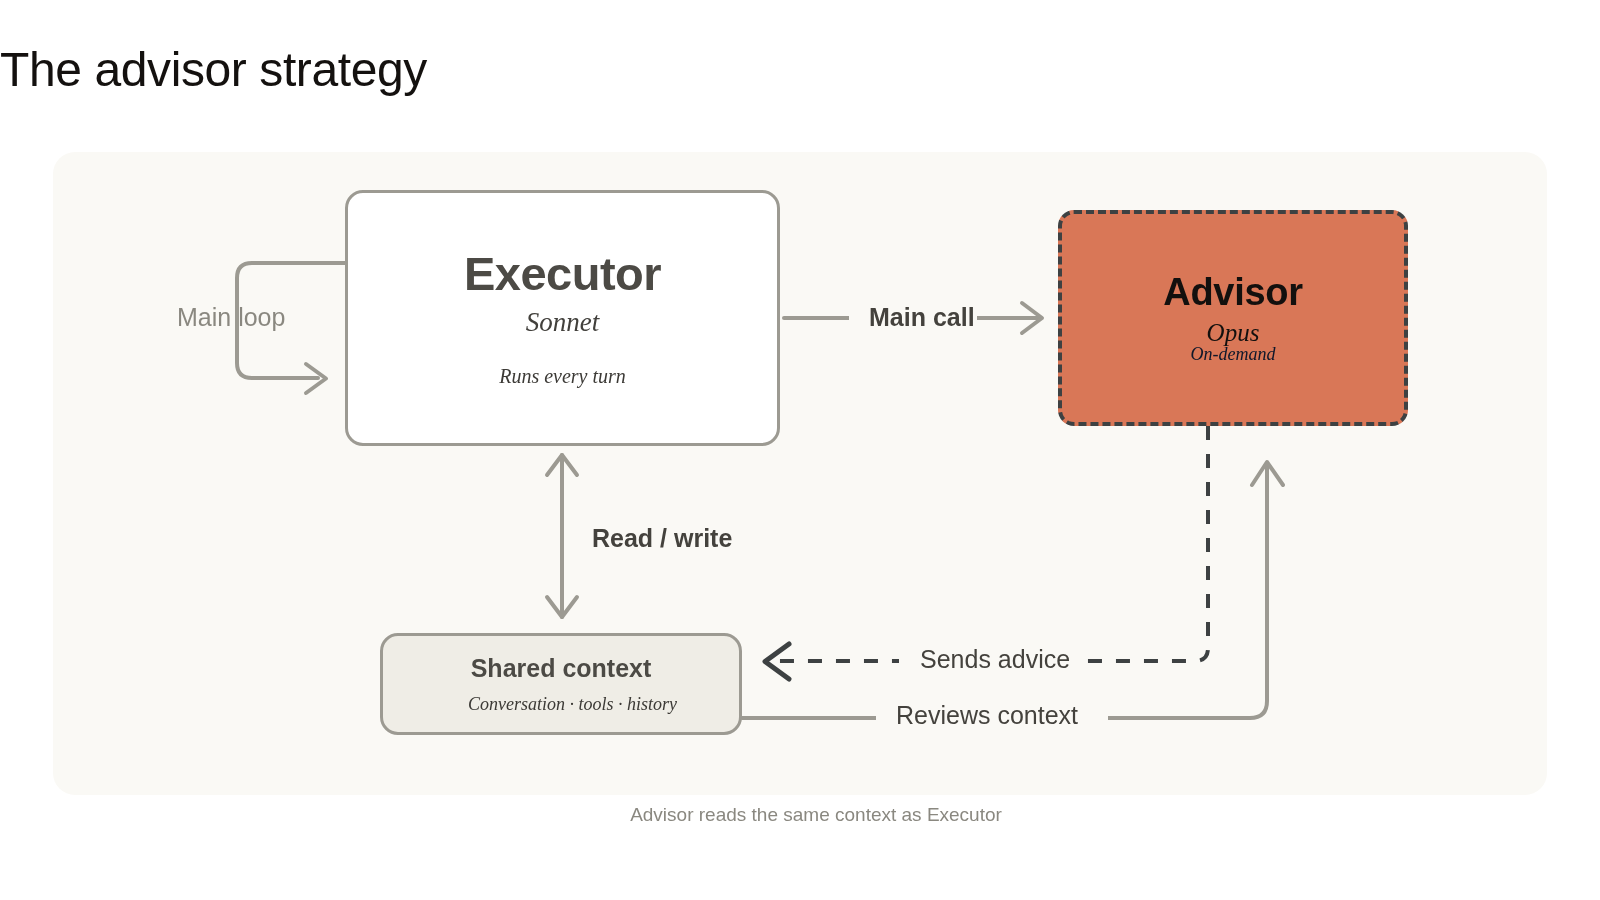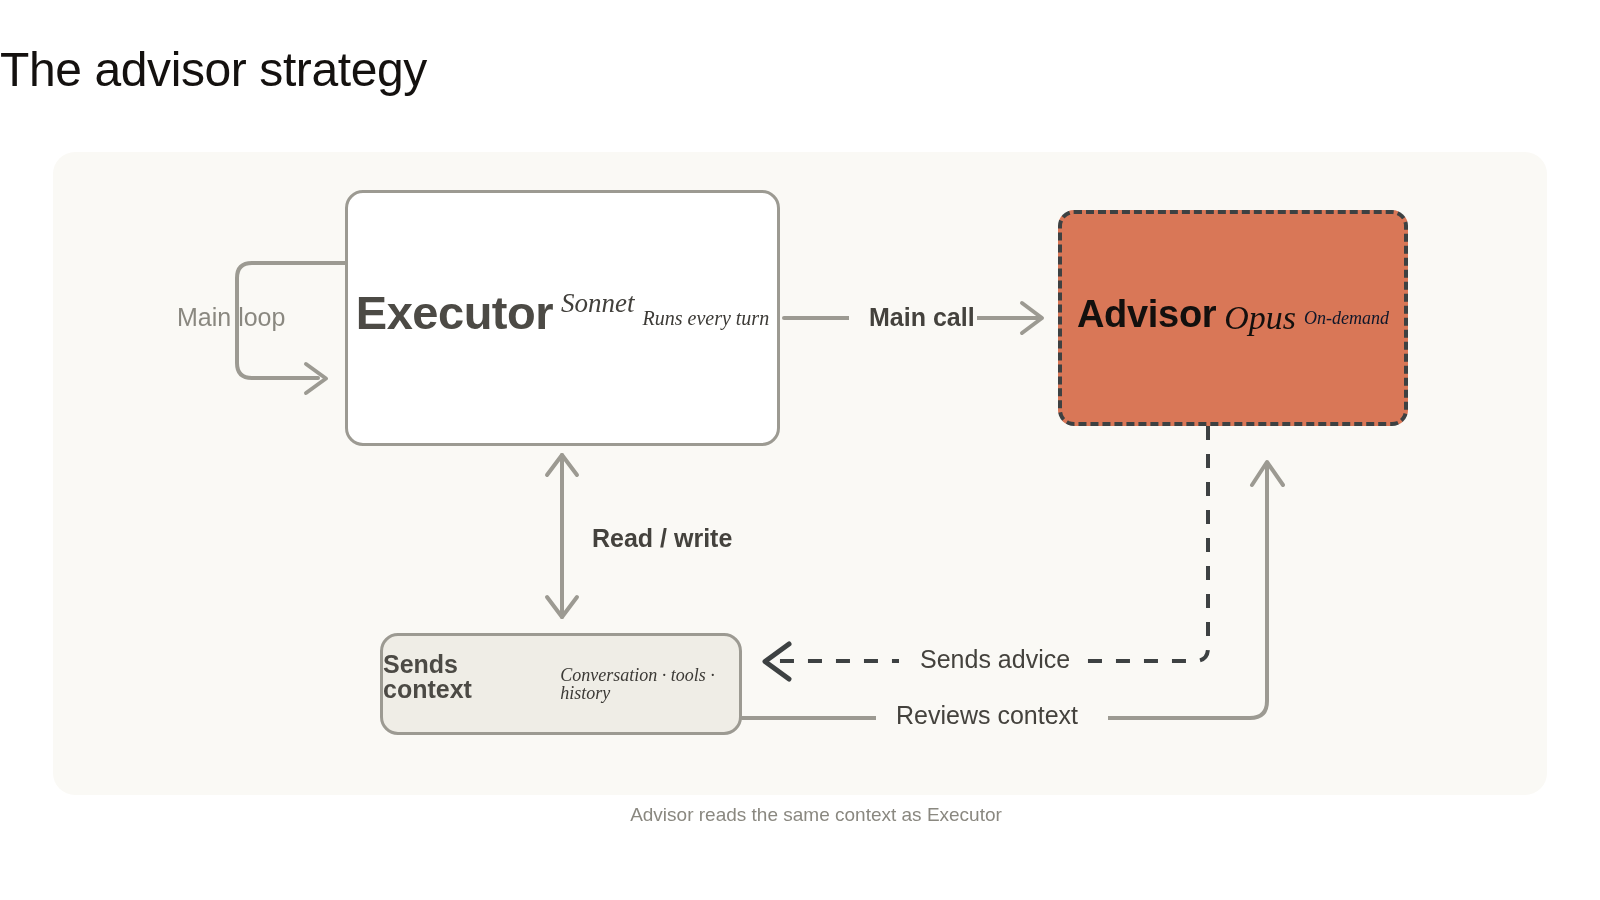--- a/index.html
+++ b/index.html
@@ -54,24 +54,23 @@
     width: 1600px;
     height: 900px;
     pointer-events: none;
   }
 
   
   .node {
     position: absolute;
     box-sizing: border-box;
     display: flex;
-    flex-direction: row;
+    flex-direction: column;
     align-items: center;
     justify-content: center;
-    gap: 8px;
   }
 
   .executor {
     left: 345px;
     top: 190px;
     width: 435px;
     height: 256px;
     background: #ffffff;
     border: 3px solid #9c9a92;
     border-radius: 18px;
@@ -113,21 +112,21 @@
     font-size: 38px;
     font-weight: 700;
     color: #13100e;
     letter-spacing: -0.3px;
     line-height: 1;
     margin-bottom: 9px;
   }
   .advisor .n-sub {
     font-family: "Liberation Serif", serif;
     font-style: italic;
-    font-size: 34px;
+    font-size: 25px;
     color: #13100e;
     line-height: 1;
   }
   .advisor .n-note {
     font-family: "Liberation Serif", serif;
     font-style: italic;
     font-size: 18px;
     color: #0f172a;
     line-height: 1;
   }
@@ -263,21 +262,21 @@
     <div class="n-note">Runs every turn</div>
   </div>
 
   <div class="node advisor">
     <div class="n-title">Advisor</div>
     <div class="n-sub">Opus</div>
     <div class="n-note">On-demand</div>
   </div>
 
   <div class="node shared">
-    <div class="n-title">Sends context</div>
+    <div class="n-title">Shared context</div>
     <div class="n-sub">Conversation · tools · history</div>
   </div>
 
   <div class="edge-label lbl-main-loop">Main loop</div>
   <div class="edge-label lbl-tool-call">Main call</div>
   <div class="edge-label lbl-read-write">Read / write</div>
   <div class="edge-label lbl-sends-advice">Sends advice</div>
   <div class="edge-label lbl-reviews-context">Reviews context</div>
 
   <div class="footer">Advisor reads the same context as Executor</div>

